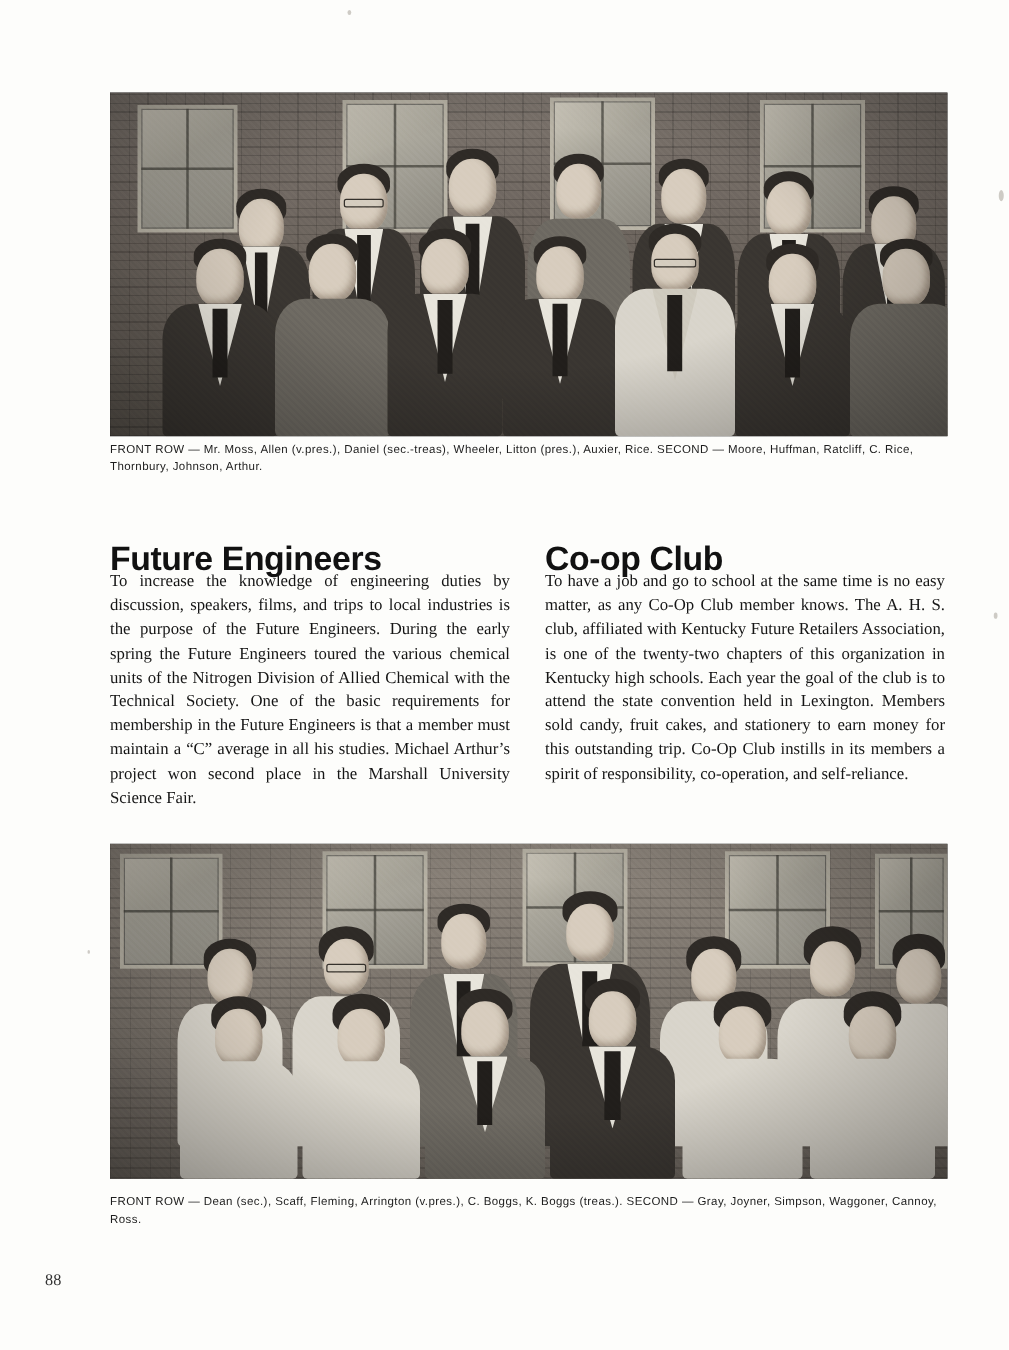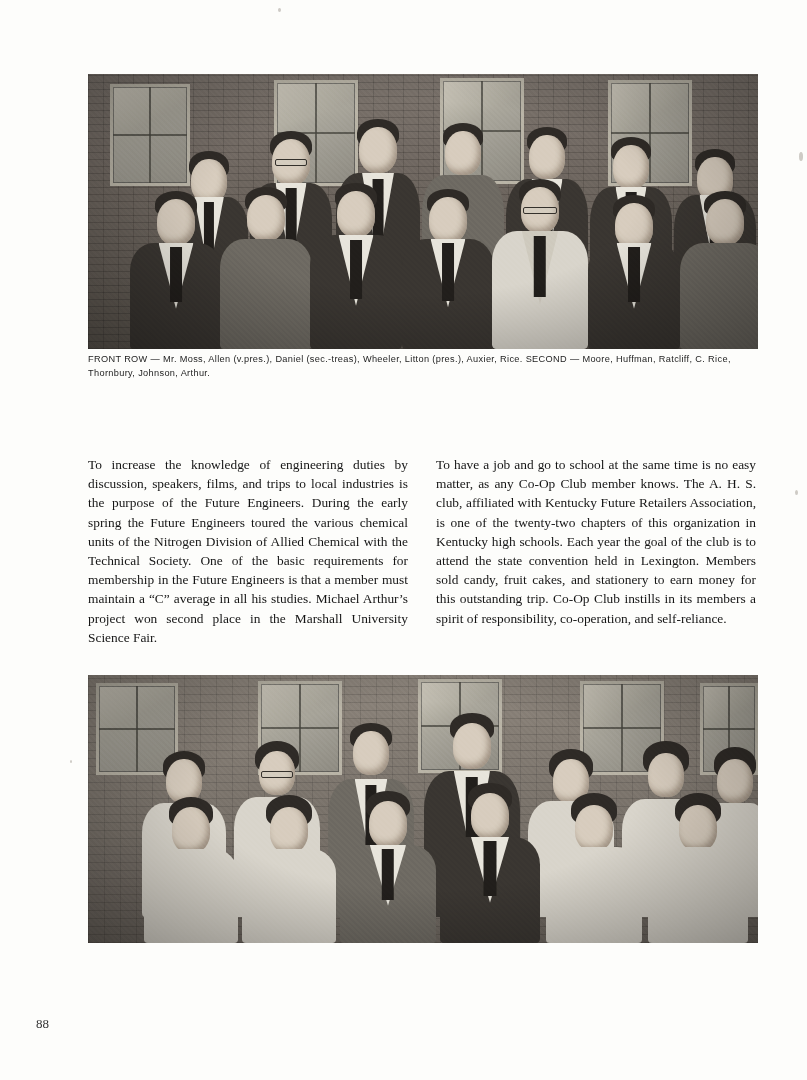--- a/index.html
+++ b/index.html
@@ -321,23 +321,25 @@
       <div class="head" style="top:8px; width:38px; height:46px;"></div>
       <div class="body" style="width:90px; height:106px;"></div>
     </div>
 
     <div class="grain"></div>
     <div class="vignette"></div>
   </div>
 
   <div class="caption" id="caption-top">FRONT ROW — Mr. Moss, Allen (v.pres.), Daniel (sec.-treas), Wheeler, Litton (pres.), Auxier, Rice. SECOND — Moore, Huffman, Ratcliff, C. Rice, Thornbury, Johnson, Arthur.</div>
 
+  <h1 class="headline" id="headline-left">Future Engineers</h1>
 
   <div class="column" id="column-left">To increase the knowledge of engineering duties by discussion, speakers, films, and trips to local industries is the purpose of the Future Engineers. During the early spring the Future Engineers toured the various chemical units of the Nitrogen Division of Allied Chemical with the Technical Society. One of the basic requirements for membership in the Future Engineers is that a member must maintain a “C” average in all his studies. Michael Arthur’s project won second place in the Marshall University Science Fair.</div>
 
+  <h1 class="headline" id="headline-right">Co-op Club</h1>
 
   <div class="column" id="column-right">To have a job and go to school at the same time is no easy matter, as any Co-Op Club member knows. The A. H. S. club, affiliated with Kentucky Future Retailers Association, is one of the twenty-two chapters of this organization in Kentucky high schools. Each year the goal of the club is to attend the state convention held in Lexington. Members sold candy, fruit cakes, and stationery to earn money for this outstanding trip. Co-Op Club instills in its members a spirit of responsibility, co-operation, and self-reliance.</div>
 
   <div class="photo" id="photo-bottom">
     <div class="wall"></div>
 
     <div class="window" style="left:8px; top:8px; width:76px; height:86px;"></div>
     <div class="window" style="left:170px; top:6px; width:78px; height:88px;"></div>
     <div class="window" style="left:330px; top:4px; width:78px; height:88px;"></div>
     <div class="window" style="left:492px; top:6px; width:78px; height:88px;"></div>
@@ -420,16 +422,17 @@
     <div class="person light" style="left:560px; bottom:0; width:100px; height:150px;">
       <div class="hair" style="top:0px; width:46px; height:32px;"></div>
       <div class="head" style="top:12px; width:38px; height:46px;"></div>
       <div class="body" style="width:100px; height:96px;"></div>
     </div>
 
     <div class="grain"></div>
     <div class="vignette"></div>
   </div>
 
+  <div class="caption" id="caption-bottom">FRONT ROW — Dean (sec.), Scaff, Fleming, Arrington (v.pres.), C. Boggs, K. Boggs (treas.). SECOND — Gray, Joyner, Simpson, Waggoner, Cannoy, Ross.</div>
 
   <div id="page-number">88</div>
 
 </div>
 
 </body></html>

